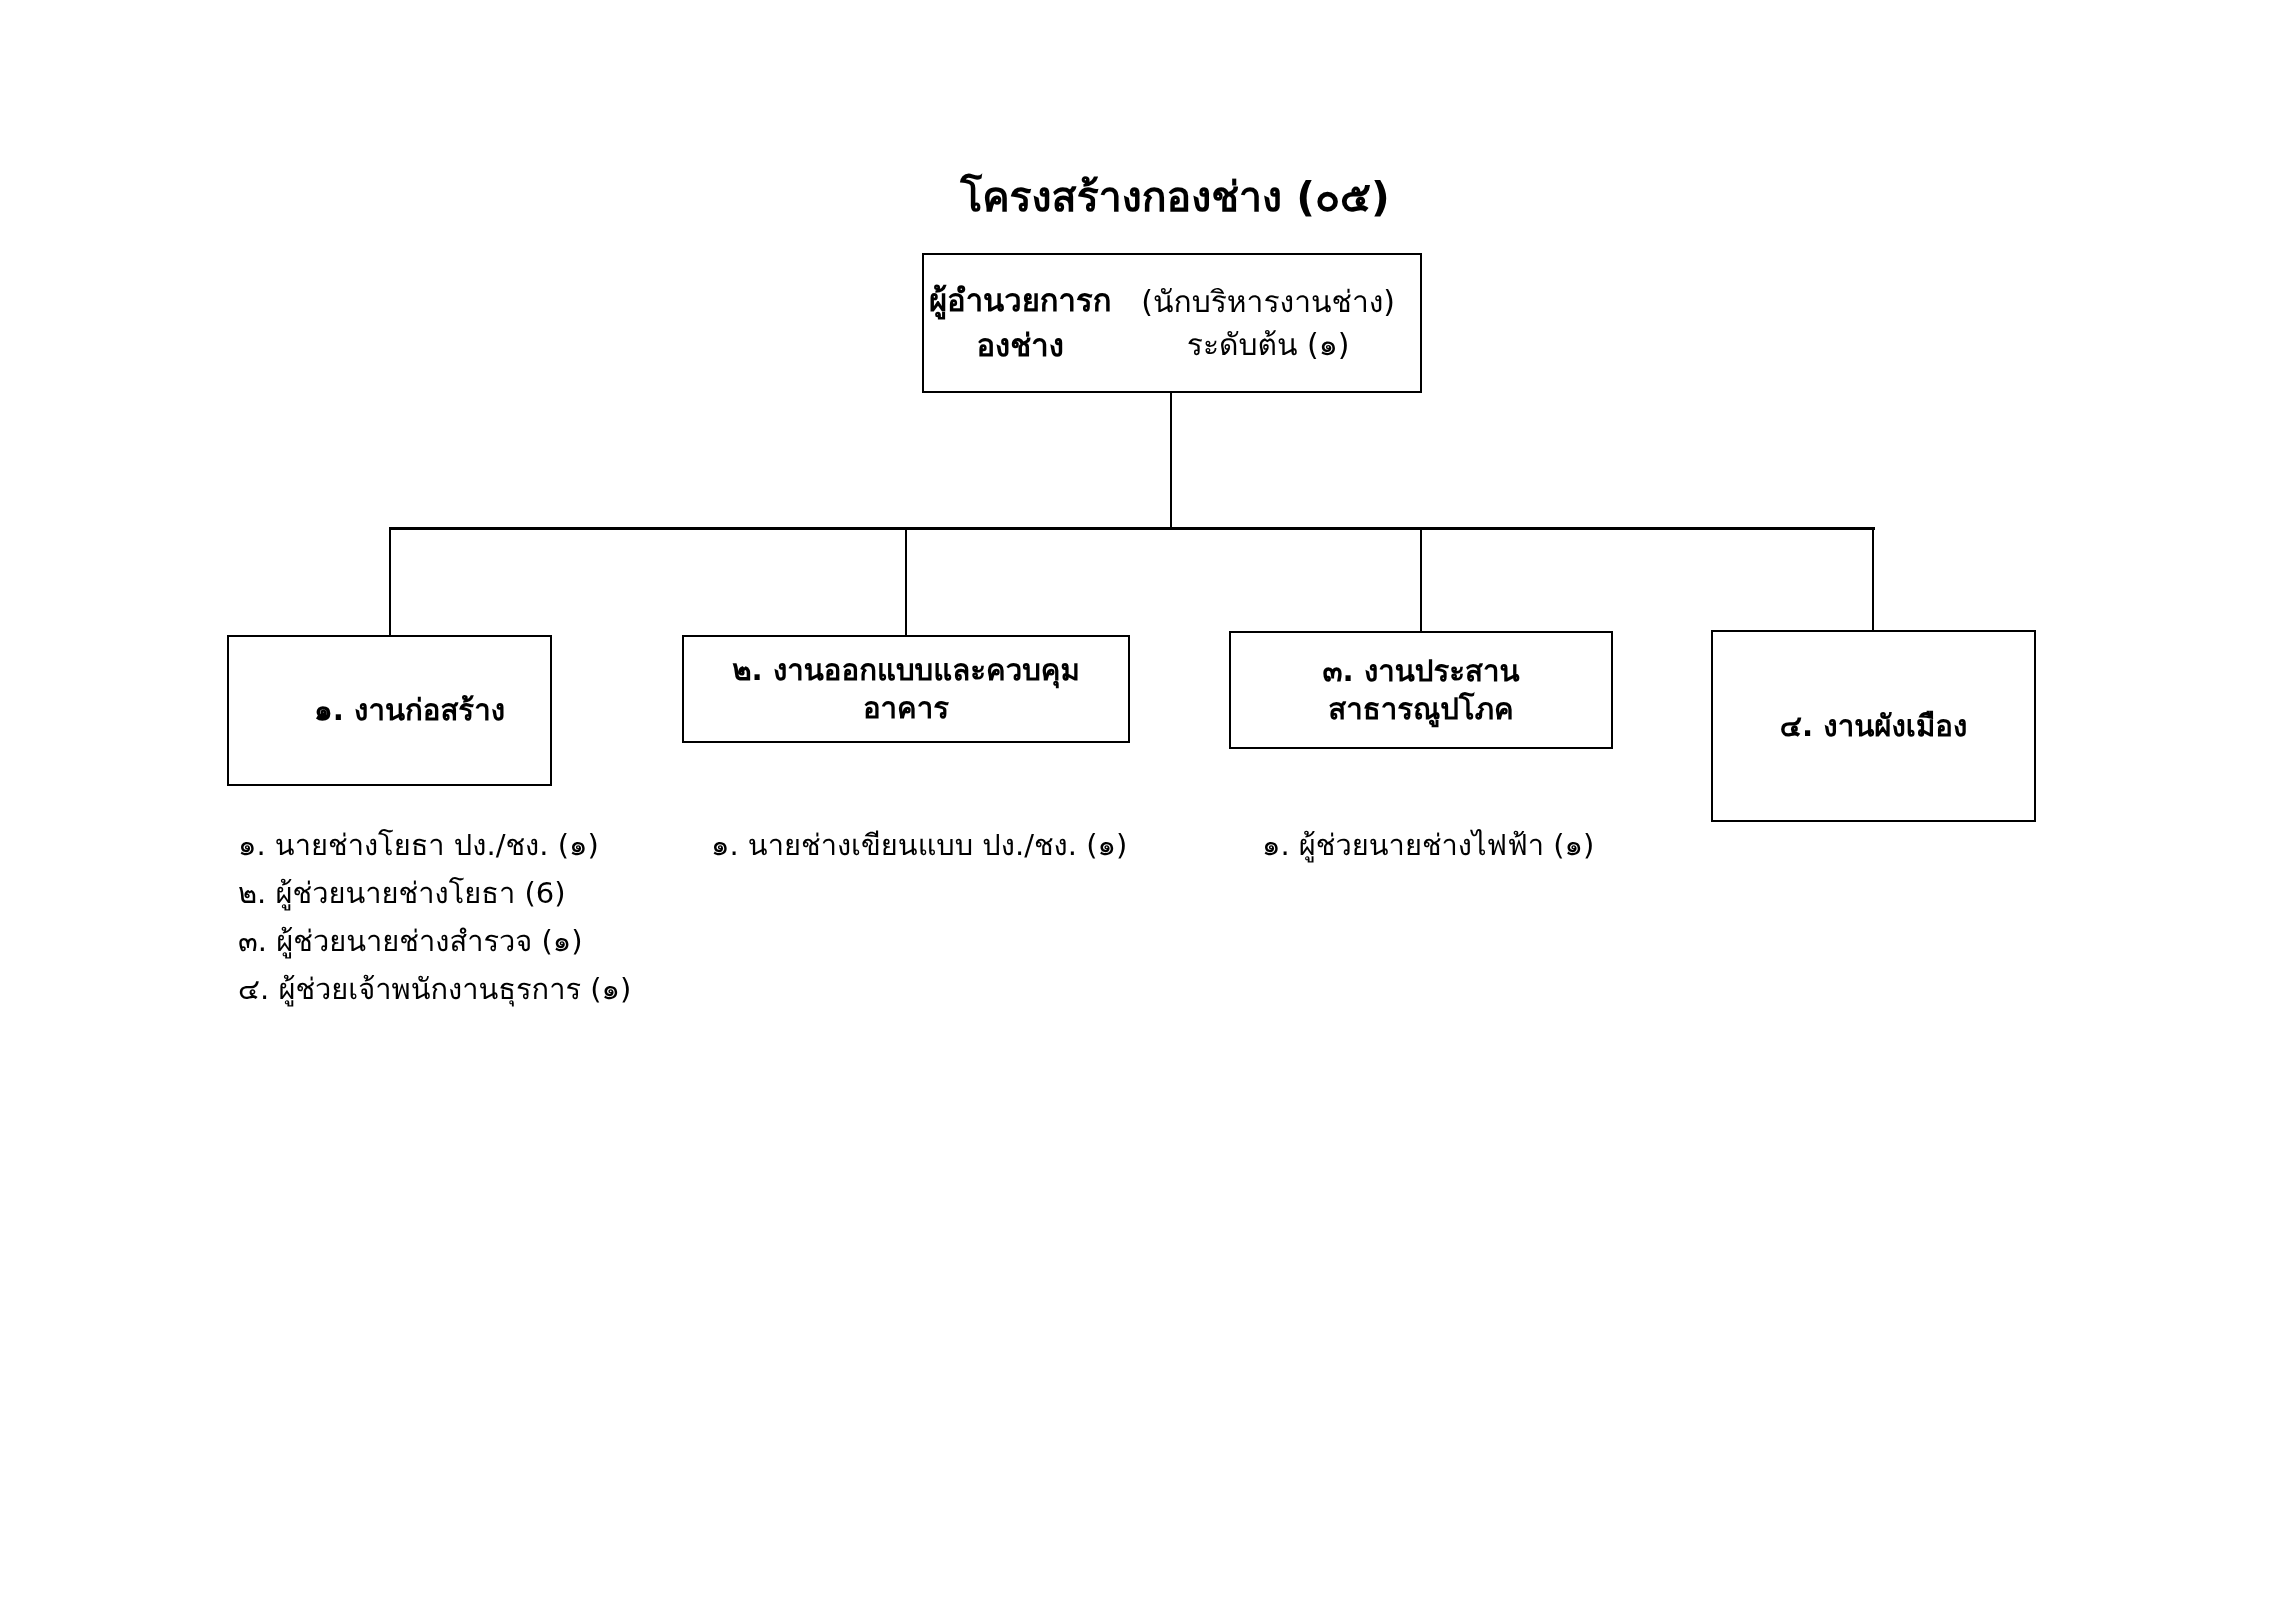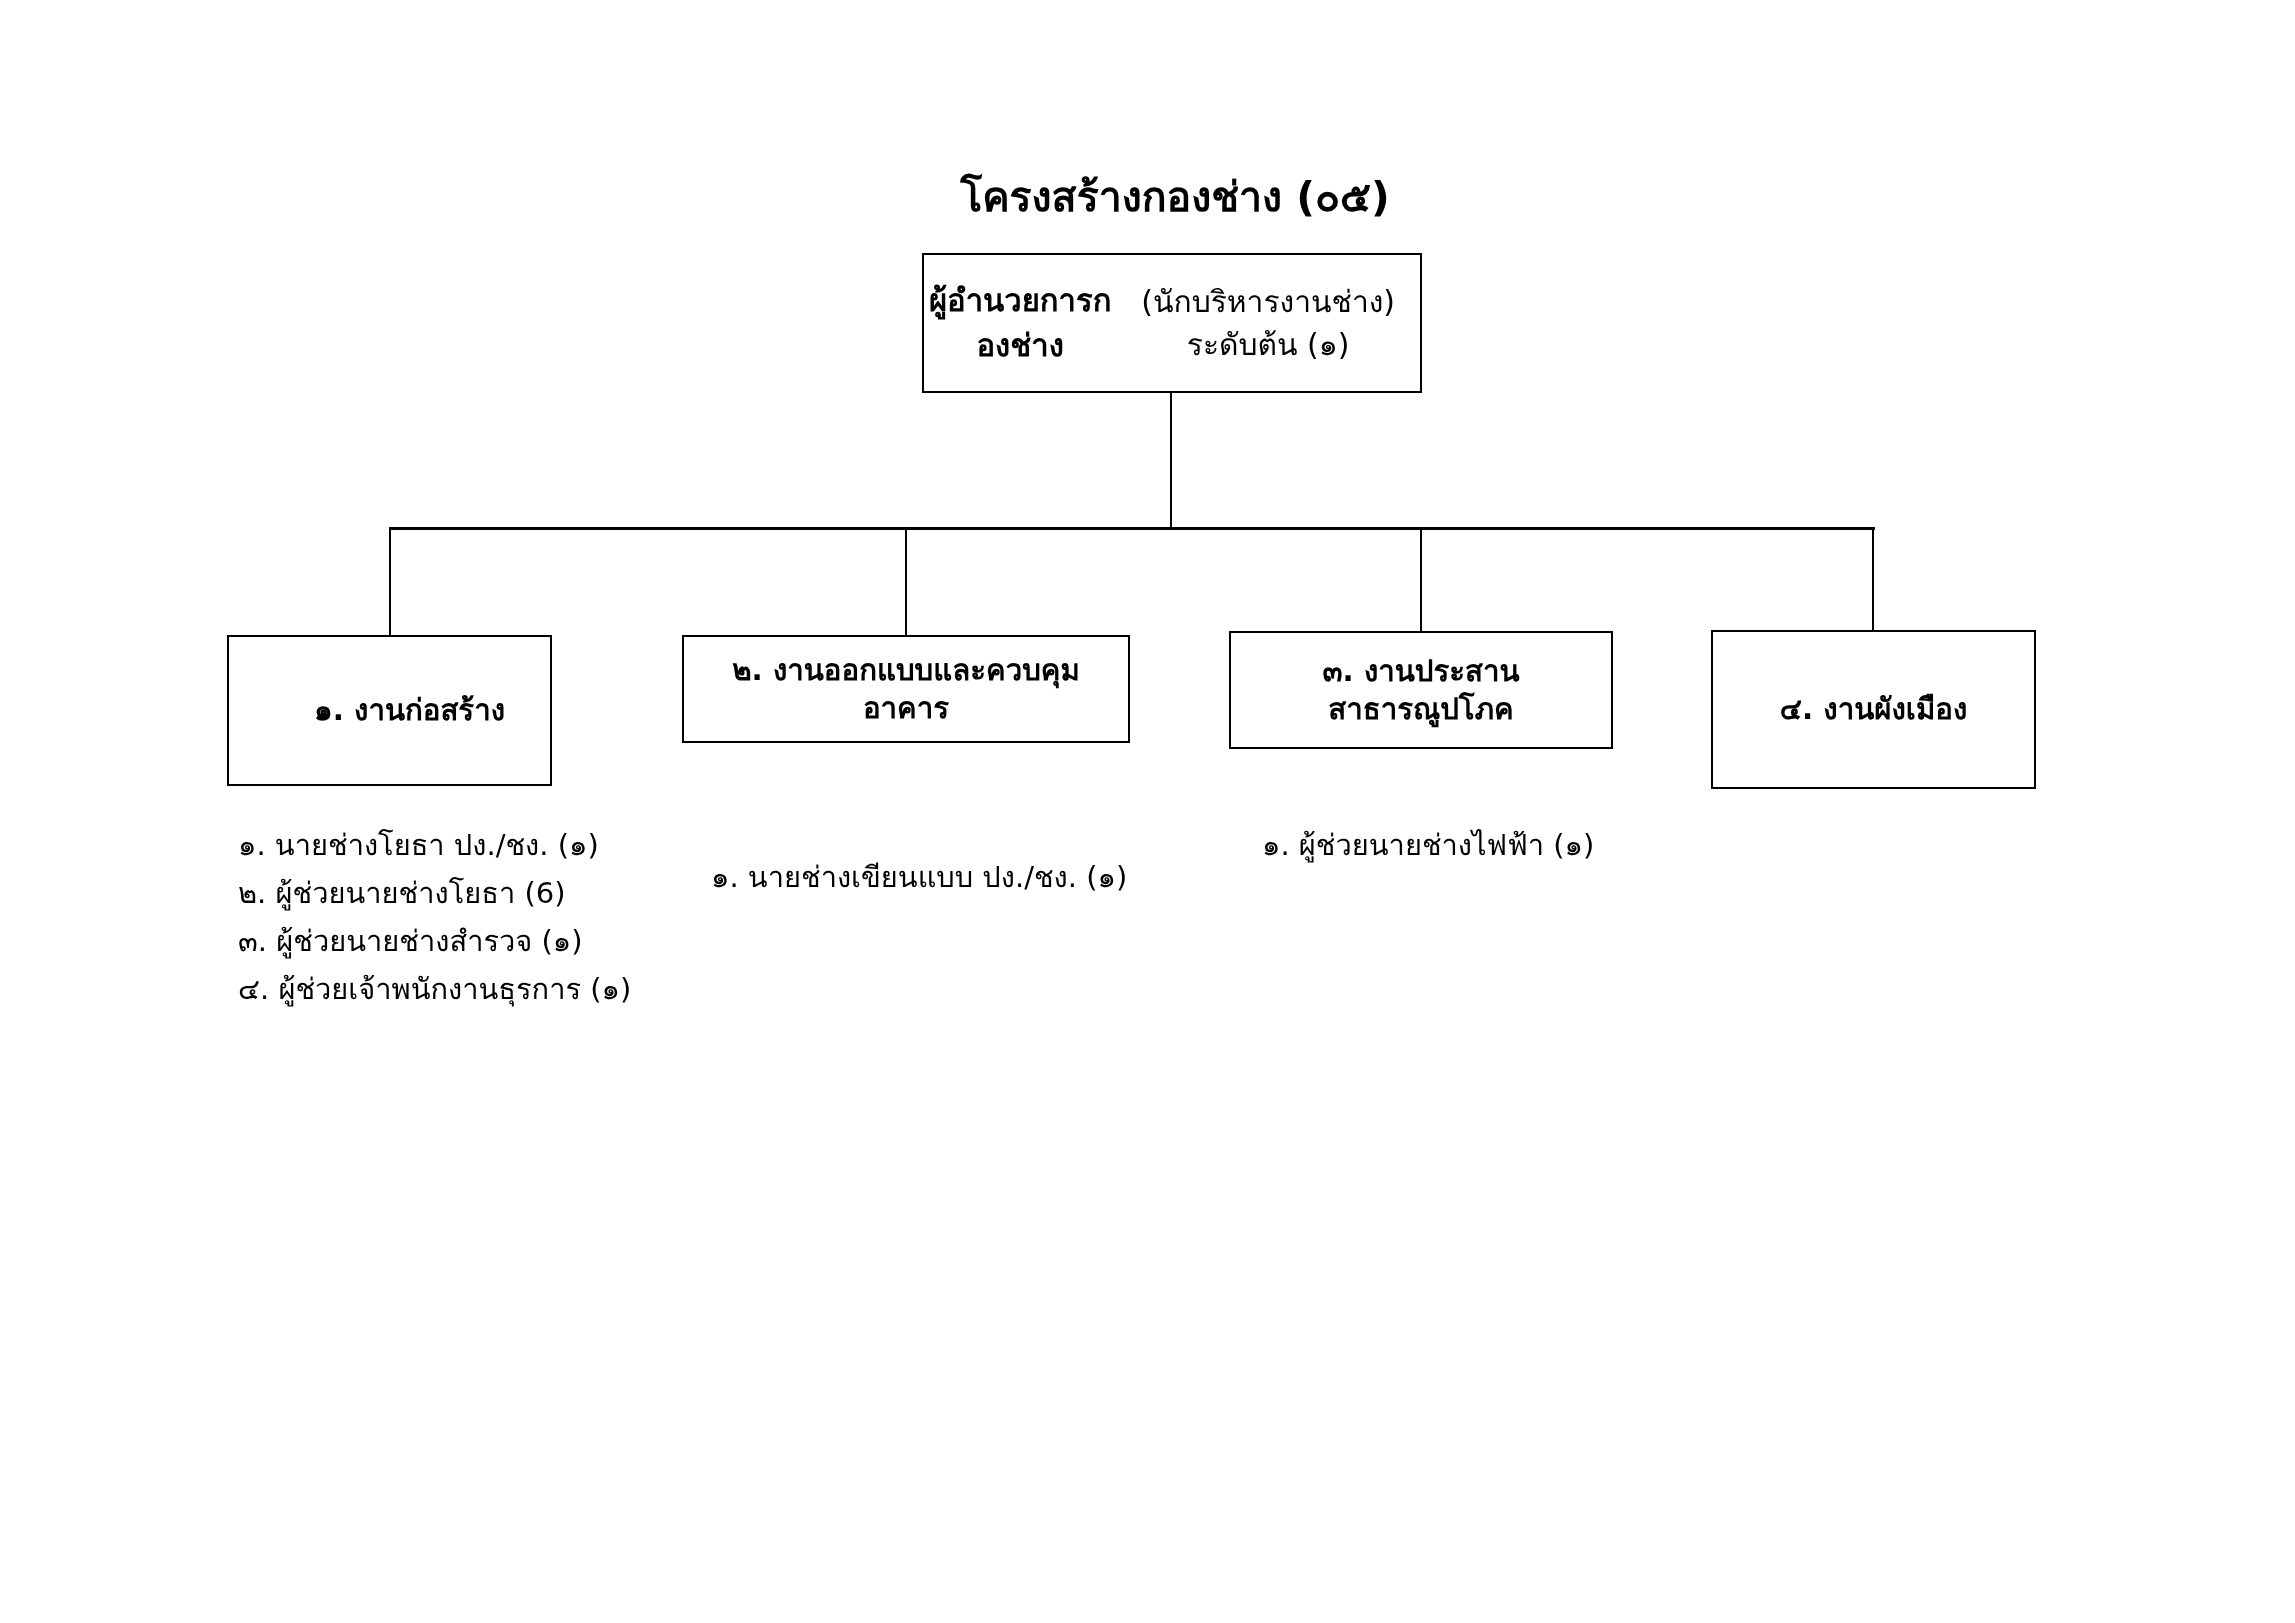--- a/index.html
+++ b/index.html
@@ -38,21 +38,21 @@
     justify-content: center;
     text-align: center;
   }
   .root-box { left: 922px; top: 253px; width: 500px; height: 140px; }
   .root-title { font-size: 31px; font-weight: bold; line-height: 1.45; }
   .root-subtitle { font-size: 30px; font-weight: normal; line-height: 1.45; }
   .dept-label { font-size: 29.4px; font-weight: bold; line-height: 1.3; padding: 0 6.5px; }
   .dept-1 { left: 227px;  top: 635px; width: 325px; height: 151px; padding-left: 40px; }
   .dept-2 { left: 682px; top: 635px; width: 448px; height: 108px; }
   .dept-3 { left: 1229px; top: 631px; width: 384px; height: 118px; }
-  .dept-4 { left: 1711px; top: 630px; width: 325px; height: 159px; }
+  .dept-4 { left: 1711px; top: 630px; width: 325px; height: 192px; }
   .line {
     position: absolute;
     background: #000000;
   }
   .stem     { left: 1170px; top: 393px; width: 2px;    height: 135px; }
   .crossbar { left: 389px;  top: 527px; width: 1486px; height: 2.6px;  }
   .drop-1   { left: 389px;  top: 528px; width: 2px;    height: 107px; }
   .drop-2   { left: 905px; top: 528px; width: 2px;    height: 107px; }
   .drop-3   { left: 1420px; top: 528px; width: 2px;    height: 103px; }
   .drop-4   { left: 1872px; top: 528px; width: 2px;    height: 102px; }
@@ -60,21 +60,21 @@
     position: absolute;
     font-size: 29px;
     font-weight: normal;
   }
   .staff-list .staff-item {
     height: 48px;
     line-height: 48px;
     white-space: nowrap;
   }
   .staff-list-1 { left: 238px;  top: 821px; }
-  .staff-list-2 { left: 711px; top: 821px; margin-top: 32px; }
+  .staff-list-2 { left: 711px; top: 821px; }
   .staff-list-3 { left: 1262px; top: 821px; }
 </style>
 </head>
 <body>
 
 <div class="page">
 
   <h1 class="title">โครงสร้างกองช่าง (๐๕)</h1>
 
   <div class="box root-box">

